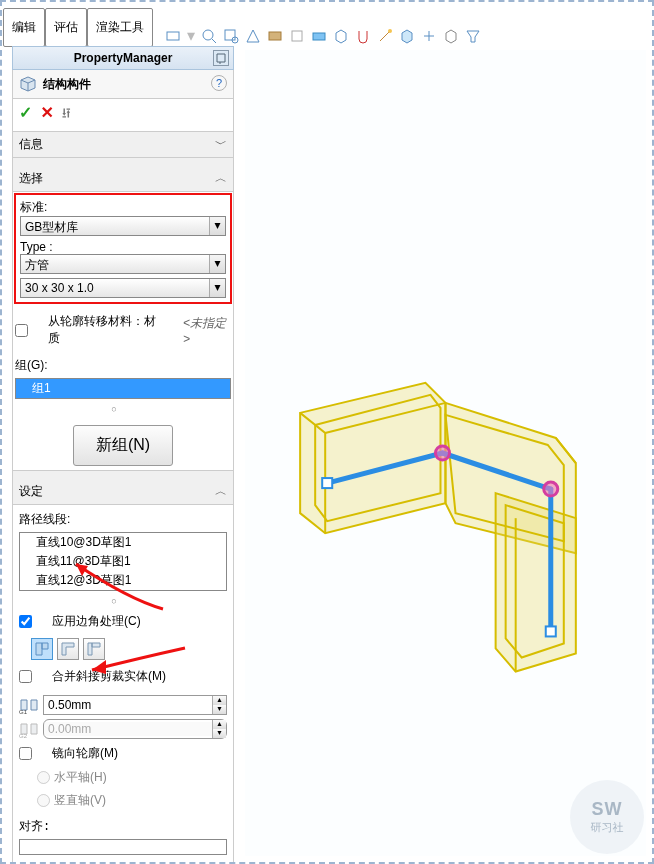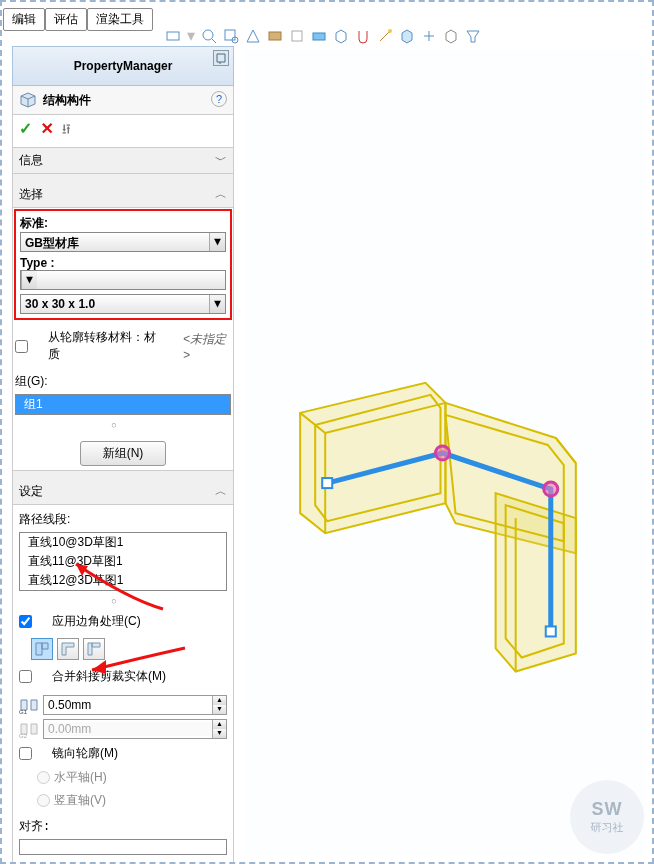--- a/index.html
+++ b/index.html
@@ -3,55 +3,55 @@
 <meta charset="utf-8">
 <style>
 * { box-sizing: border-box; font-family: "Microsoft YaHei", Arial, sans-serif; }
 body { margin: 0; padding: 0; background: #fff; width: 654px; height: 864px; overflow: hidden; position: relative; }
 
 
 .frame { position: absolute; inset: 0; border: 2px dashed #9cb4d0; pointer-events:none; z-index:500; }
 
 
 .top-tabs { position: absolute; top: 8px; left: 3px; display: flex; gap: 0; font-size: 12px; }
-.top-tabs .tab { border: 1px solid #888; border-radius: 2px; padding: 2px 8px; background: #fff; }
+.top-tabs .tab { border: 1px solid #888; border-radius: 2px; padding: 10px 8px; background: #fff; }
 .view-icons { position: absolute; top: 26px; left: 165px; display: flex; gap: 6px; align-items: center; }
 .view-icons svg { width: 16px; height: 16px; }
 
 
 .pm { position: absolute; top: 46px; left: 12px; width: 222px; background: #f0f0f0; font-size: 12px; }
-.pm-title { background: linear-gradient(#eaf1f9,#d6e3f1); border: 1px solid #aac4dd; padding: 12px 6px; font-weight: bold; font-size: 12px; text-align: center; position: relative; }
+.pm-title { background: linear-gradient(#eaf1f9,#d6e3f1); border: 1px solid #aac4dd; padding: 4px 6px; font-weight: bold; font-size: 12px; text-align: center; position: relative; }
 .pm-title .pin { position: absolute; right: 4px; top: 3px; width: 16px; height: 16px; border: 1px solid #89a; background: #dce9f5; }
 .pm-feature { background: #f7f7f7; border: 1px solid #ccc; border-top: none; padding: 5px 6px; display: flex; align-items: center; gap: 6px; position: relative; }
 .pm-feature .help { position:absolute; right:6px; top:5px; width:16px; height:16px; border:1px solid #b0b0b0; border-radius:50%; font-size:11px; line-height:14px; text-align:center; color:#2166c1; }
 .pm-actions { display:flex; gap:8px; padding:4px 6px; border:1px solid #ccc; border-top:none; background:#fff; }
 .pm-actions .ok{color:#23a123;font-size:16px;font-weight:bold;}
 .pm-actions .cancel{color:#d11; font-size:16px; font-weight:bold;}
 .pm-actions .pin2{color:#777; font-size:14px;}
 
 .section-head { background:#f0f0f0; border:1px solid #ccc; border-top:none; padding:4px 6px; display:flex; justify-content:space-between; align-items:center; cursor:default;}
 .section-head .chev{font-size:12px;color:#555;}
 .section-body { background:#fff; border:1px solid #ccc; border-top:none; padding:6px; display:flex; flex-direction:column; gap:4px;}
 
-.red-highlight { border: 2px solid #e11; padding: 4px; margin: -1px; font-weight: bold; }
+.red-highlight { border: 2px solid #e11; padding: 4px; margin: -1px; }
 
 .label { color:#000; font-size:12px; }
 .dropdown { display:flex; border:1px solid #888; background:linear-gradient(#fff,#e6e6e6); height:20px; font-size:12px; }
 .dropdown span { flex:1; padding:2px 4px; }
 .dropdown .dd-btn { width:16px; text-align:center; border-left:1px solid #aaa; background:linear-gradient(#f5f5f5,#dcdcdc); line-height:16px; }
 
 .checkbox-row { display:flex; align-items:center; gap:20px; font-size:12px; padding:2px 0;}
 .checkbox-row input{margin:0;}
 .dimtext{font-style:italic;color:#666;}
 
 .listbox { border:1px solid #888; background:#fff; min-height:20px; font-size:12px;}
-.listbox .item { padding:1px 8px; background:#3399ff; color:#fff;}
+.listbox .item { padding:1px 16px; background:#3399ff; color:#fff;}
 .listbox .item.plain{ background:#fff;color:#000000;}
 
-.button-3d { display:block; margin:6px auto 2px; padding:3px 22px; border:1px solid #999; border-radius:3px; background:linear-gradient(#fdfdfd,#e3e3e3); font-size:12px; text-align:center;}
+.button-3d { display:block; margin:6px auto 2px; padding:9px 22px; border:1px solid #999; border-radius:3px; background:linear-gradient(#fdfdfd,#e3e3e3); font-size:16px; text-align:center;}
 
 
 .corner-icons{display:flex;gap:4px;padding:2px 0 2px 12px;}
 .corner-icons .ci{width:22px;height:22px;border:1px solid #999;background:linear-gradient(#fff,#e7e7e7);display:flex;align-items:center;justify-content:center;}
 .corner-icons .ci.sel{border:1px solid #4796d6;background:#bfe0fc;}
 
 .spinner{display:flex;align-items:center;border:1px solid #999;height:20px;background:#fff;}
 .spinner input{flex:1;border:none;font-size:12px;padding:0 4px;}
 .spinner .spbtns{display:flex;flex-direction:column;width:14px;}
 .spinner .spbtns div{height:9px;border-left:1px solid #aaa;font-size:7px;line-height:8px;text-align:center;background:linear-gradient(#fafafa,#ddd);}
@@ -171,20 +171,21 @@
   <div class="section-body" style="padding:2px;">
     <div class="red-highlight">
       <div class="label">标准:</div>
       <div class="dropdown">
         <span>GB型材库</span>
         <div class="dd-btn">▾</div>
       </div>
       <div style="height:4px;"></div>
       <div class="label">Type :</div>
       <div class="dropdown">
+        <span>方管</span>
         <div class="dd-btn">▾</div>
       </div>
       <div style="height:4px;"></div>
       <div class="dropdown">
         <span>30 x 30 x 1.0</span>
         <div class="dd-btn">▾</div>
       </div>
     </div>
 
     <div class="checkbox-row" style="margin-top:4px;">
@@ -254,21 +255,21 @@
             <div>▲</div>
             <div>▼</div>
           </div>
       </div>
     </div>
     <div style="display:flex;align-items:center;gap:4px;">
       <svg width="20" height="18">
           <path d="M2 4 h6 v10 h-6 Z M12 4 h6 v10 h-6 Z" fill="#eceef0" stroke="#bbb"></path>
           <text x="0" y="18" font-size="6" fill="#aaa">G2</text>
         </svg>
-      <div class="spinner dim" style="flex:1;">
+      <div class="spinner dim" style="flex:1;border-radius:6px;">
         <input disabled="" value="0.00mm" style="">
         <div class="spbtns">
             <div>▲</div>
             <div>▼</div>
           </div>
       </div>
     </div>
 
     <div class="checkbox-row">
       <input type="checkbox" style="">

